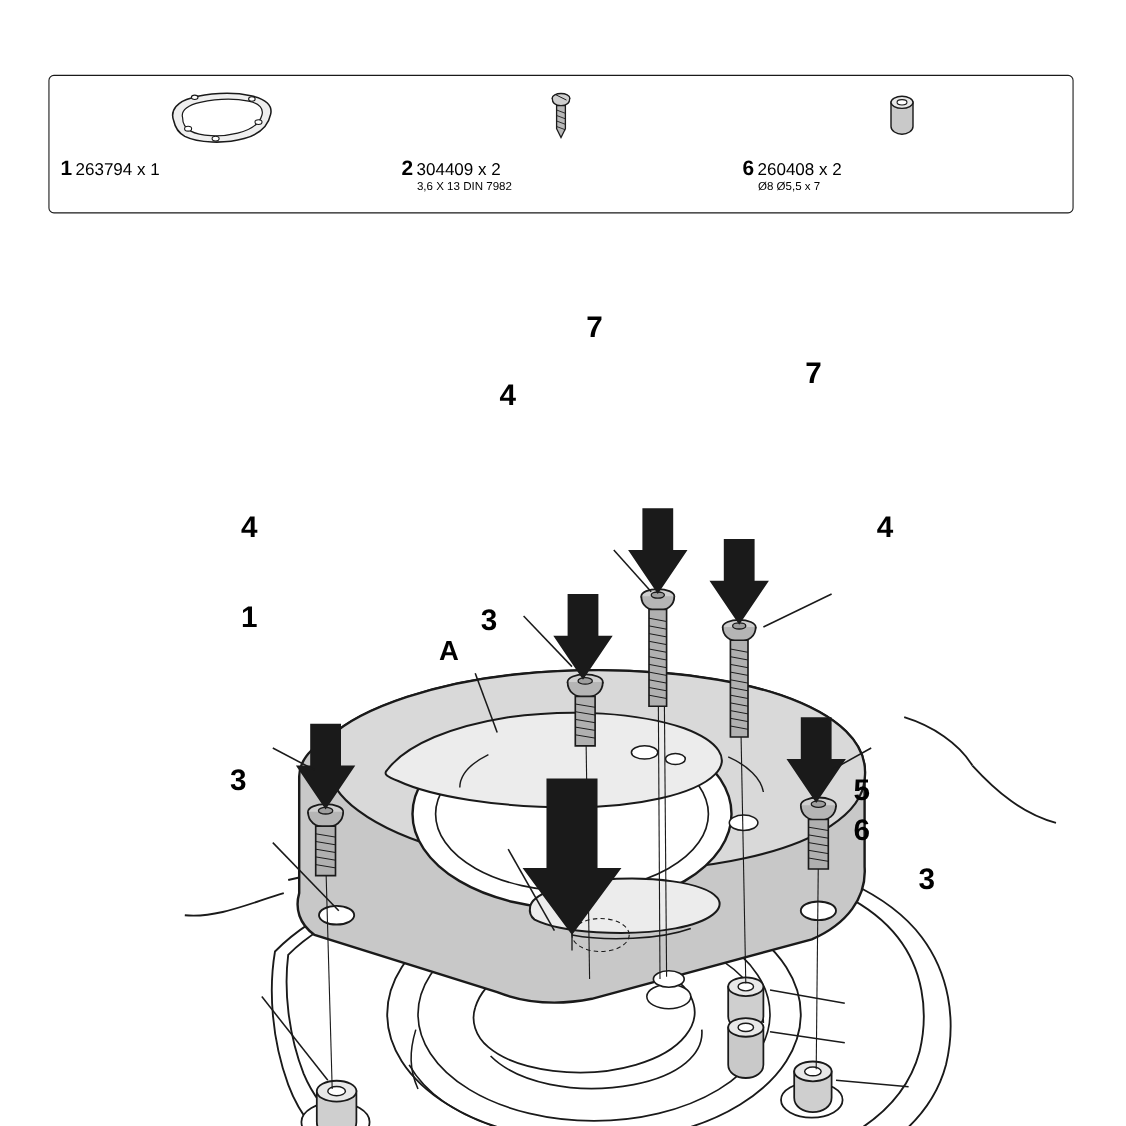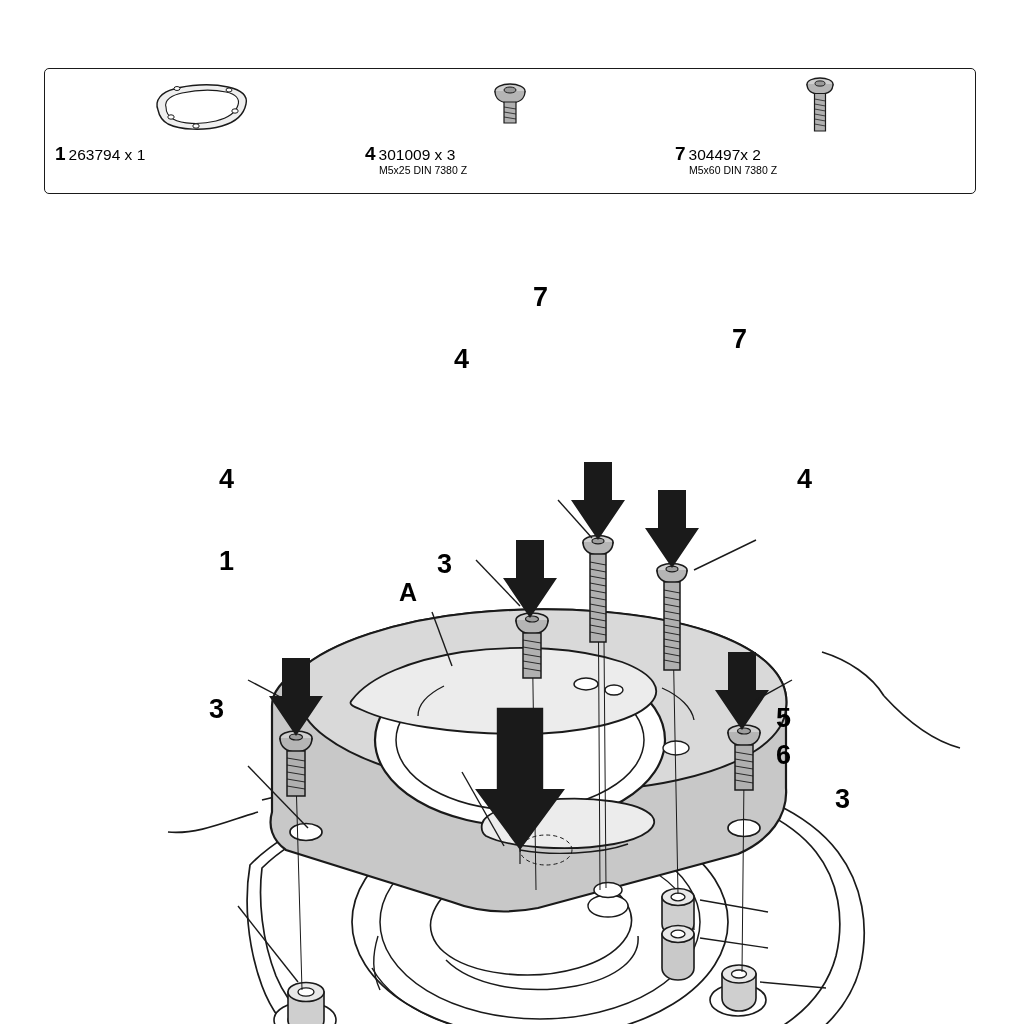--- a/index.html
+++ b/index.html
@@ -126,55 +126,53 @@
             <ellipse cx="89" cy="14" rx="3" ry="2" fill="#fff" stroke="#1a1a1a" stroke-width="1"></ellipse>
             <ellipse cx="37" cy="12.5" rx="3" ry="2" fill="#fff" stroke="#1a1a1a" stroke-width="1"></ellipse>
           </svg>
         </div>
         <div class="legend-caption">
           <span class="legend-index">1</span><span class="legend-code">263794 x 1</span>
         </div>
         <div class="legend-spec"></div>
       </div>
 
-
-
       <div class="legend-cell">
         <div class="legend-art">
-          <svg width="70" height="62" viewBox="0 0 70 62">
-            <ellipse cx="35" cy="16" rx="15" ry="7" fill="#cfcfcf" stroke="#1a1a1a" stroke-width="1.3"></ellipse>
-            <path d="M20 16 C20 24 26 28 35 28 C44 28 50 24 50 16" fill="#b5b5b5" stroke="#1a1a1a" stroke-width="1.3"></path>
-            <ellipse cx="35" cy="15" rx="6" ry="3" fill="#9a9a9a" stroke="#1a1a1a" stroke-width="1"></ellipse>
-            <path d="M29 27 L29 48 L41 48 L41 27 Z" fill="#b0b0b0" stroke="#1a1a1a" stroke-width="1.2"></path>
-            <path d="M29 32 L41 34 M29 37 L41 39 M29 42 L41 44" stroke="#1a1a1a" stroke-width="0.8"></path>
+          <svg width="60" height="62" viewBox="0 0 60 62">
+            <ellipse cx="30" cy="14" rx="8" ry="4" fill="#cfcfcf" stroke="#1a1a1a" stroke-width="1.2"></ellipse>
+            <path d="M22 14 C22 19 25 21 30 21 C35 21 38 19 38 14" fill="#cfcfcf" stroke="#1a1a1a" stroke-width="1.2"></path>
+            <path d="M26 21 L26 42 L30 50 L34 42 L34 21 Z" fill="#b8b8b8" stroke="#1a1a1a" stroke-width="1.2"></path>
+            <path d="M26 25 L34 28 M26 30 L34 33 M26 35 L34 38 M26 40 L34 43" stroke="#1a1a1a" stroke-width="0.8" fill="none"></path>
+            <path d="M25 11 L35 16" stroke="#1a1a1a" stroke-width="0.9"></path>
           </svg>
         </div>
         <div class="legend-caption">
-          <span class="legend-index">4</span><span class="legend-code">301009 x 3</span>
-        </div>
-        <div class="legend-spec">M5x25 DIN 7380 Z</div>
+          <span class="legend-index">2</span><span class="legend-code">304409 x 2</span>
+        </div>
+        <div class="legend-spec">3,6 X 13 DIN 7982</div>
       </div>
+
 
 
 
       <div class="legend-cell">
         <div class="legend-art">
-          <svg width="70" height="62" viewBox="0 0 70 62">
-            <ellipse cx="35" cy="9" rx="13" ry="6" fill="#cfcfcf" stroke="#1a1a1a" stroke-width="1.3"></ellipse>
-            <path d="M22 9 C22 16 27 19 35 19 C43 19 48 16 48 9" fill="#b5b5b5" stroke="#1a1a1a" stroke-width="1.3"></path>
-            <ellipse cx="35" cy="8.5" rx="5" ry="2.6" fill="#9a9a9a" stroke="#1a1a1a" stroke-width="1"></ellipse>
-            <path d="M29.5 18.5 L29.5 56 L40.5 56 L40.5 18.5 Z" fill="#b0b0b0" stroke="#1a1a1a" stroke-width="1.2"></path>
-            <path d="M29.5 24 L40.5 26 M29.5 29 L40.5 31 M29.5 34 L40.5 36 M29.5 39 L40.5 41 M29.5 44 L40.5 46 M29.5 49 L40.5 51" stroke="#1a1a1a" stroke-width="0.75"></path>
+          <svg width="60" height="62" viewBox="0 0 60 62">
+            <path d="M20 18 L20 40 C20 44 25 47 30 47 C35 47 40 44 40 40 L40 18 Z" fill="#c9c9c9" stroke="#1a1a1a" stroke-width="1.3"></path>
+            <ellipse cx="30" cy="18" rx="10" ry="5.5" fill="#e8e8e8" stroke="#1a1a1a" stroke-width="1.3"></ellipse>
+            <ellipse cx="30" cy="18" rx="4.5" ry="2.4" fill="#ffffff" stroke="#1a1a1a" stroke-width="1"></ellipse>
           </svg>
         </div>
         <div class="legend-caption">
-          <span class="legend-index">7</span><span class="legend-code">304497x 2</span>
-        </div>
-        <div class="legend-spec">M5x60 DIN 7380 Z</div>
+          <span class="legend-index">6</span><span class="legend-code">260408 x 2</span>
+        </div>
+        <div class="legend-spec">Ø8 Ø5,5 x 7</div>
       </div>
+
 
     </div>
   </div>
 
   <div id="drawing">
     <svg width="1024" height="824" viewBox="0 0 1024 824">
 
       <defs>
         <g id="bolt-short-g">
           <ellipse cx="0" cy="0" rx="16" ry="7" fill="#cfcfcf" stroke="#1a1a1a" stroke-width="1.6"></ellipse>

